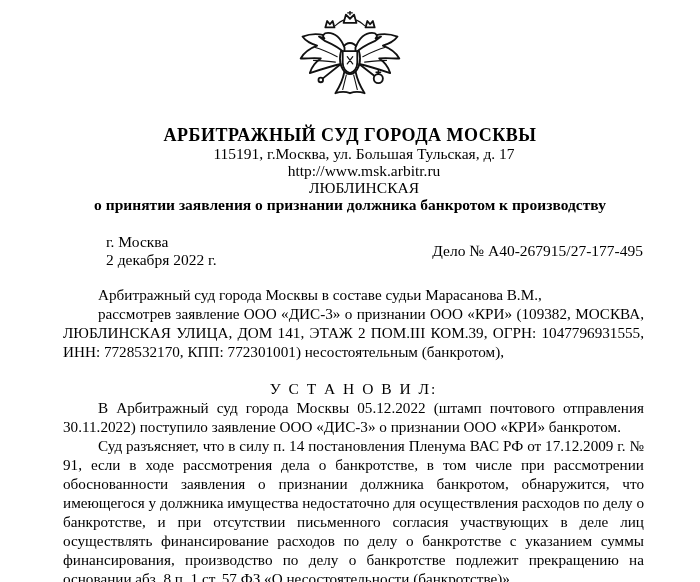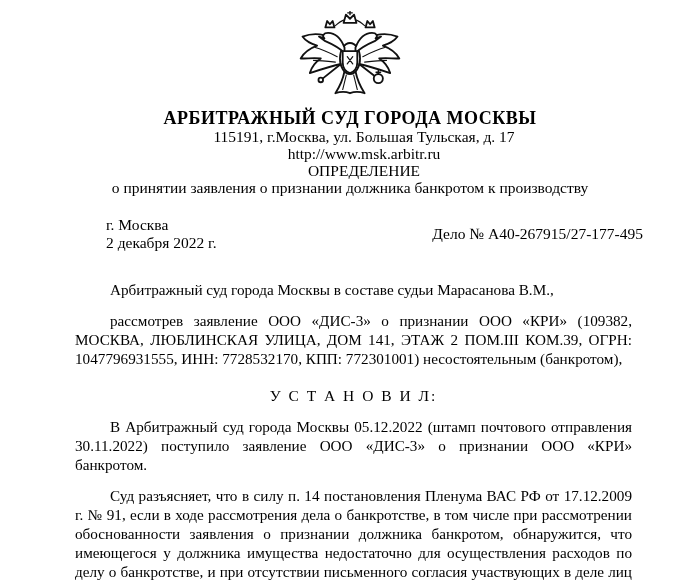--- a/index.html
+++ b/index.html
@@ -5,35 +5,35 @@
   html,body { margin:0; padding:0; background:#fff; }
   .page {
     width:700px; height:582px; background:#ffffff; color:#000;
     font-family:"Liberation Serif", serif; position:relative; overflow:hidden;
     box-sizing:border-box;
   }
   .header { text-align:center; padding-top:11px; }
   .coat { width:110px; margin:0 auto; }
   .coat svg { display:block; }
   .court-name {
-    font-weight:bold; font-size:18px; line-height:20px; margin-top:2px;
+    font-weight:bold; font-size:18px; line-height:20px; margin-top:19px;
     letter-spacing:0.5px;
   }
   .hline { font-size:15.5px; line-height:17px;margin-left:28px; }
-  .doc-sub { font-weight:normal; font-size:15.5px; line-height:17px; }
+  .doc-sub { font-weight:bold; font-size:15.5px; line-height:17px; }
   .meta-row {
     display:flex; justify-content:space-between; align-items:center;
     padding:20px 57px 0 64px; font-size:15.5px; line-height:18px;
   }
   .meta-left { padding-left:42px; }
   .body-text {
     padding:16px 56px 0 63px; font-size:15.2px; line-height:19px;
     text-align:justify;
   }
-  .body-text p { margin:12px; text-indent:35px; }
+  .body-text p { margin:0; text-indent:35px; }
   .ustanovil {
     text-align:center; font-size:15.5px; line-height:19px;
     letter-spacing:2px; margin-top:18px;
   }
 </style>
 </head>
 <body>
 
 <div class="page">
 
@@ -72,21 +72,21 @@
 
           <path d="M70,58 L88,72" fill="none"></path>
           <circle cx="91" cy="74" r="5"></circle>
           <path d="M91,69 v-4 M88.5,67 h5" fill="none" stroke-width="1.5"></path>
         </g>
       </svg>
     </div>
     <div class="court-name">АРБИТРАЖНЫЙ СУД ГОРОДА МОСКВЫ</div>
     <div class="hline">115191, г.Москва, ул. Большая Тульская, д. 17</div>
     <div class="hline">http://www.msk.arbitr.ru</div>
-    <div class="hline">ОПРЕДЕЛЕНИЕ</div>
+    <div class="hline">ЛЮБЛИНСКАЯ</div>
     <div class="doc-sub">о принятии заявления о признании должника банкротом к производству</div>
   </div>
 
   <div class="meta-row">
     <div class="meta-left">
       <div>г. Москва</div>
       <div>2 декабря 2022 г.</div>
     </div>
     <div class="meta-right">Дело № А40-267915/27-177-495</div>
   </div>

